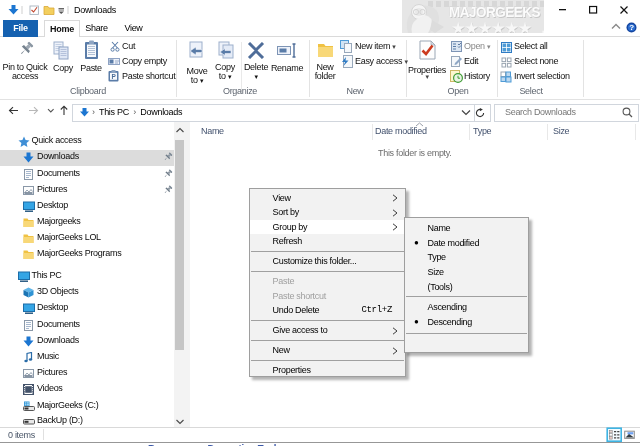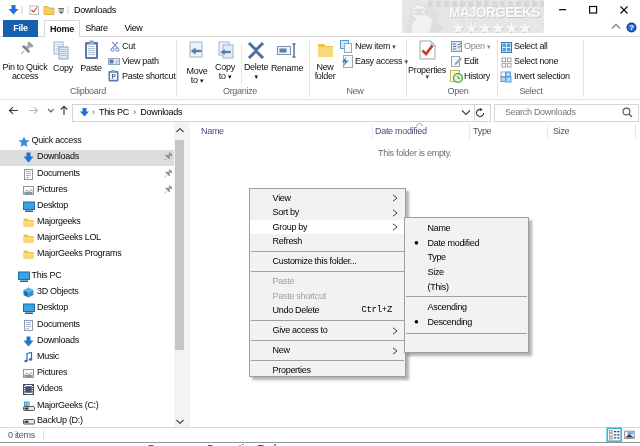--- a/index.html
+++ b/index.html
@@ -103,21 +103,21 @@
   <path d="M2 1 L7.5 7 M8 1 L2.5 7" stroke="#5a7ca8" stroke-width="1.1"></path>
   <circle cx="2.6" cy="8.6" r="1.6" fill="none" stroke="#5a7ca8"></circle>
   <circle cx="7.4" cy="8.6" r="1.6" fill="none" stroke="#5a7ca8"></circle>
 </svg>
 <div class="abs" style="left:122px;top:41px;">Cut</div>
 <svg class="abs" style="left:108px;top:57px;" width="12" height="9" viewBox="0 0 12 9">
   <rect x="0.5" y="1.5" width="11" height="6" fill="#eef2fa" stroke="#8fa3c4"></rect>
   <rect x="1.5" y="2.5" width="4" height="4" fill="#5a7ca8"></rect>
   <path d="M7 4 h4 M7 6 h3" stroke="#8fa3c4" stroke-width="0.9"></path>
 </svg>
-<div class="abs" style="left:122px;top:56px;">View path</div>
+<div class="abs" style="left:122px;top:56px;">Copy empty</div>
 <svg class="abs" style="left:108px;top:70px;" width="11" height="12" viewBox="0 0 11 12">
   <rect x="0.5" y="1" width="10" height="10.5" rx="1" fill="#5a7ca8"></rect>
   <rect x="3.5" y="0" width="4" height="2.5" fill="#8da4c2"></rect>
   <rect x="2" y="2.8" width="7" height="7" fill="#f7f9fc"></rect>
   <text x="5.5" y="8.6" font-size="6.5" font-weight="bold" fill="#4a6c98" text-anchor="middle" font-family="Liberation Sans">P</text>
 </svg>
 <div class="abs" style="left:122px;top:71px;">Paste shortcut</div>
 
 <svg class="abs" style="left:187px;top:41px;" width="19" height="20" viewBox="0 0 19 20">
   <rect x="3" y="1" width="12" height="15" fill="#eef2fa" stroke="#9db0cc"></rect>
@@ -461,21 +461,21 @@
           <span style="position:absolute;left:9px;top:0;font-size:8px;">●</span>
           <span style="position:absolute;left:22.5px;top:0;white-space:nowrap;">Date modified</span>
         </div>
         <div style="position:relative;height:14.7px;line-height:14.7px;color:#000;">
           <span style="position:absolute;left:22.5px;top:0;white-space:nowrap;">Type</span>
         </div>
         <div style="position:relative;height:14.7px;line-height:14.7px;color:#000;">
           <span style="position:absolute;left:22.5px;top:0;white-space:nowrap;">Size</span>
         </div>
         <div style="position:relative;height:14.7px;line-height:14.7px;color:#000;">
-          <span style="position:absolute;left:22.5px;top:0;white-space:nowrap;">(This)</span>
+          <span style="position:absolute;left:22.5px;top:0;white-space:nowrap;">(Tools)</span>
         </div>
         <div style="height:1px;background:#a0a0a0;margin:2px 1px 2.5px 1px;"></div>
         <div style="position:relative;height:14.7px;line-height:14.7px;color:#000;">
           <span style="position:absolute;left:22.5px;top:0;white-space:nowrap;">Ascending</span>
         </div>
         <div style="position:relative;height:14.7px;line-height:14.7px;color:#000;">
           <span style="position:absolute;left:9px;top:0;font-size:8px;">●</span>
           <span style="position:absolute;left:22.5px;top:0;white-space:nowrap;">Descending</span>
         </div>
         <div style="height:1px;background:#a0a0a0;margin:3.5px 1px 4px 1px;"></div>

